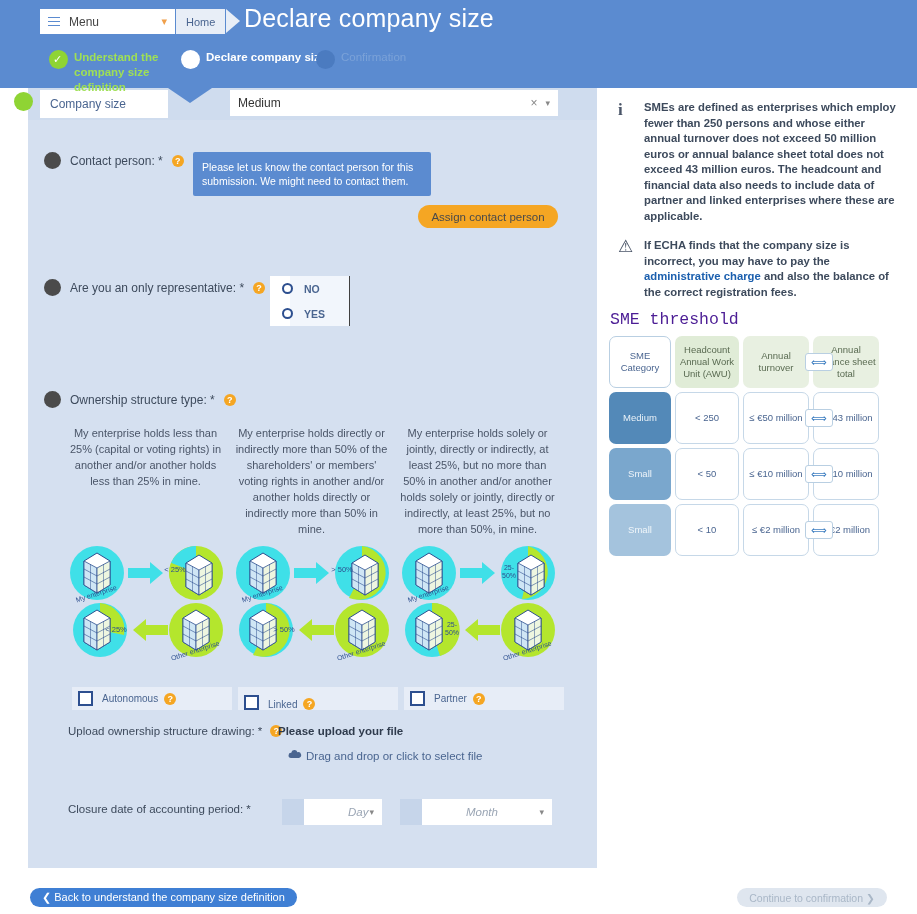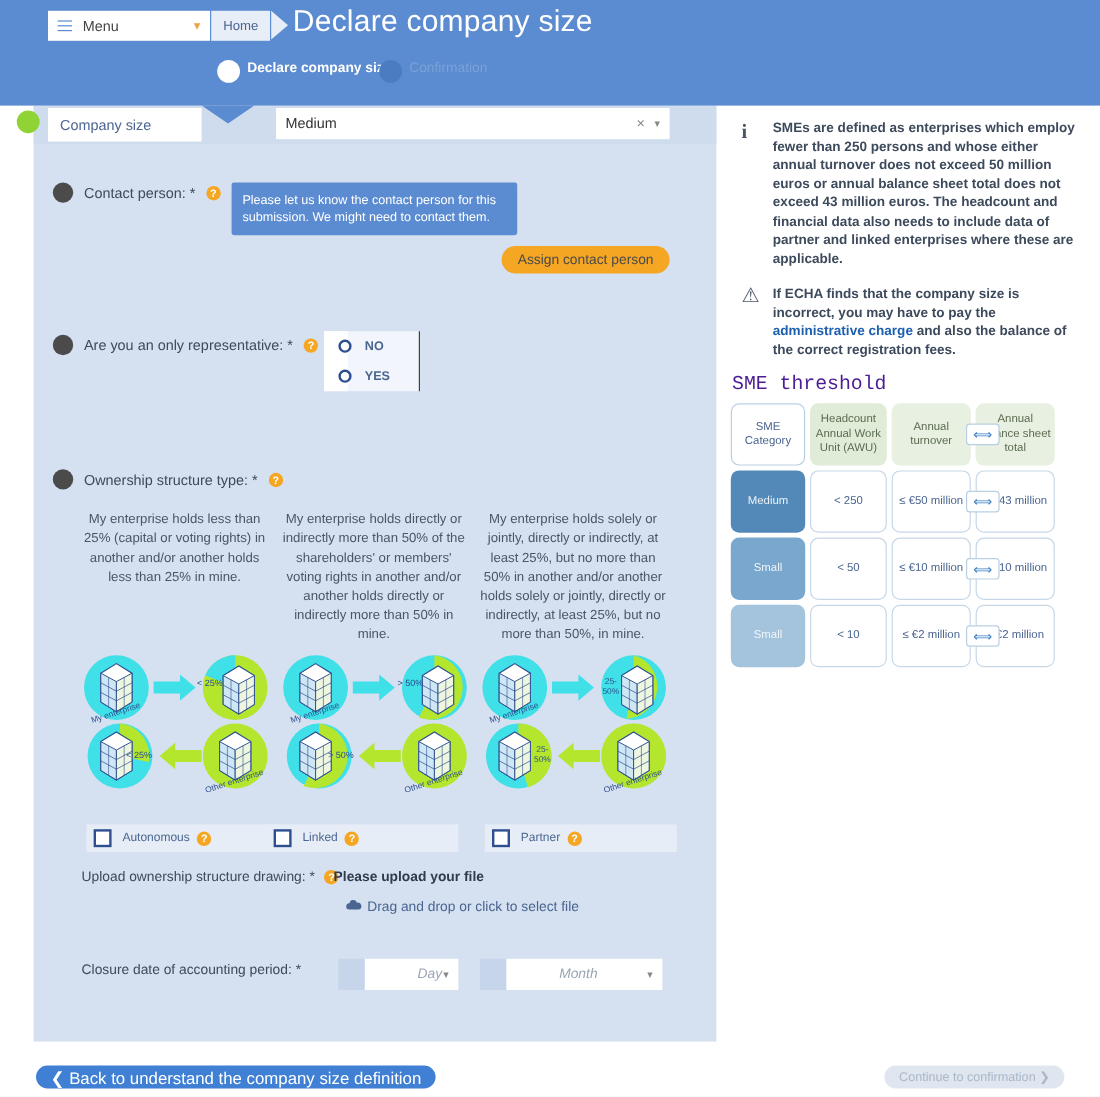--- a/index.html
+++ b/index.html
@@ -151,21 +151,21 @@
   .diagram { position:absolute; width:160px; height:120px; }
   .diagram.d1 { left:68px; top:540px; }
   .diagram.d2 { left:234px; top:540px; }
   .diagram.d3 { left:400px; top:540px; }
 
   
   .cbox {
     position:absolute; top:687px; width:160px; height:23px;
     background:#e7edf7; display:flex; align-items:center; cursor:pointer;
   }
-  .cbox.b1 { left:72px; } .cbox.b2 { left:222px; } .cbox.b3 { left:404px; }
+  .cbox.b1 { left:72px; } .cbox.b2 { left:238px;align-items:flex-end; } .cbox.b3 { left:404px; }
   .cb-sq {
     width:15px;height:15px;border:2px solid #2d4f8f;background:#ffffff;
     margin:0 9px 0 6px; flex:0 0 auto;
   }
   .cb-label { font-size:10px; color:#4a6590; margin-right:6px; }
 
   .upload-label {
     position:absolute; left:68px; top:725px; display:flex; align-items:center; gap:8px;
     font-size:11.5px; color:#3d4a5c;
   }
@@ -227,21 +227,21 @@
     position:absolute; width:28px; height:18px; background:#ffffff;
     border:1px solid #b9cfe2; border-radius:3px;
     display:flex; align-items:center; justify-content:center;
     font-size:11px; color:#3f7fc1; z-index:4;
   }
 
   
   .btn-back {
     position:absolute; left:30px; top:888px; height:19px;
     background:#3f7fd4; border:none; border-radius:10px;
-    color:#ffffff; font-size:14px; padding:0 12px; cursor:pointer;
+    color:#ffffff; font-size:11px; padding:0 12px; cursor:pointer;
     font-family:"Liberation Sans", sans-serif;
   }
   .btn-cont {
     position:absolute; left:737px; top:888px; width:150px; height:19px;
     background:#dfe6ef; border:none; border-radius:10px;
     color:#a9b7c7; font-size:10.5px; cursor:pointer;
     font-family:"Liberation Sans", sans-serif;
   }
 </style>
 </head>
@@ -257,20 +257,24 @@
     <span class="menu-label">Menu</span>
     <span class="caret-orange">▾</span>
   </div>
   <div class="crumb-home">
     <span>Home</span>
   </div>
   <div class="crumb-arrow"></div>
   <div class="page-title">Declare company size</div>
 
   <div class="stepper">
+    <div class="step s1">
+      <span class="dot done"></span>
+      <span class="txt">Understand the company size definition</span>
+    </div>
     <div class="step s2">
       <span class="dot current"></span>
       <span class="txt">Declare company size</span>
     </div>
     <div class="step s3">
       <span class="dot future"></span>
       <span class="txt">Confirmation</span>
     </div>
   </div>
 </div>

